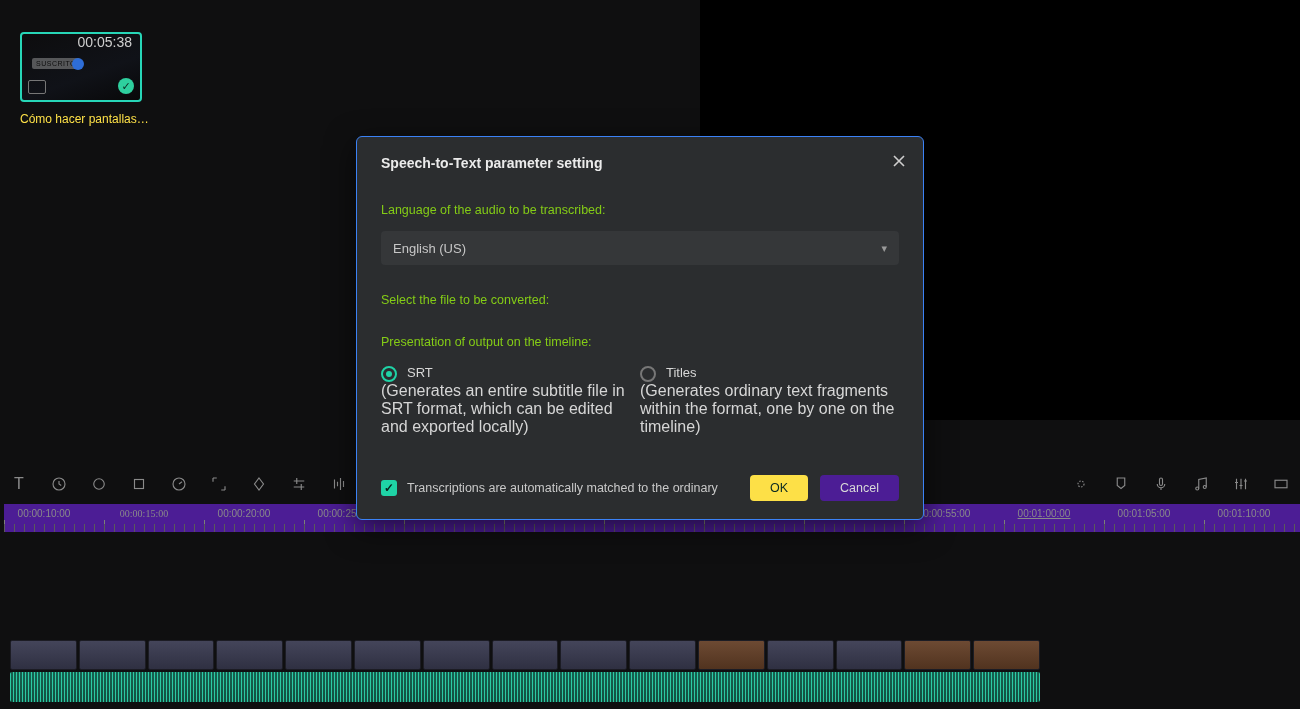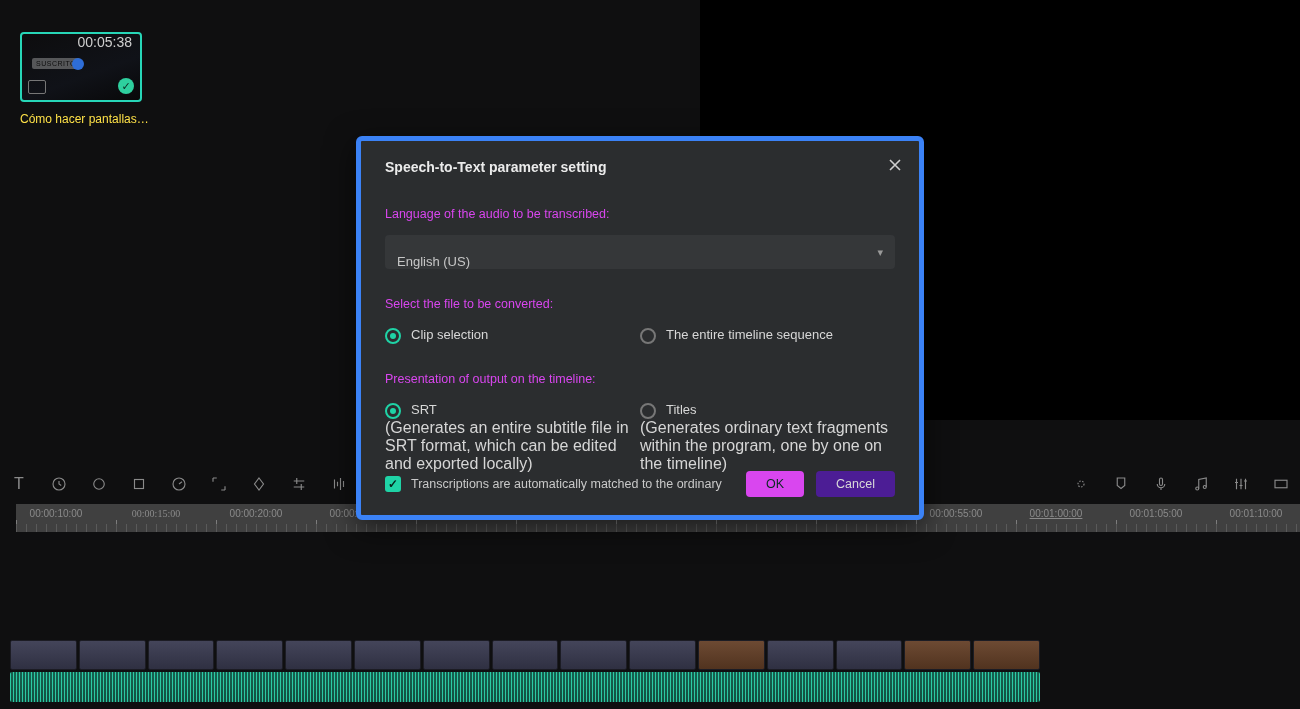--- a/index.html
+++ b/index.html
@@ -19,21 +19,21 @@
   .preview { position:absolute; right:0; top:0; width:600px; height:420px; background:#000; }
 
   
   .toolbar { position:absolute; left:0; right:0; top:470px; height:28px; display:flex; align-items:center; padding:0 10px; gap:22px; }
   .toolbar .left, .toolbar .right { display:flex; gap:22px; align-items:center; }
   .toolbar .right { margin-left:auto; }
   .toolbar svg, .toolbar .ico { width:18px; height:18px; fill:none; stroke:#8a8a8a; stroke-width:1.5; }
   .toolbar .ico { display:inline-flex; align-items:center; justify-content:center; color:#8a8a8a; font-size:16px;}
 
   
-  .ruler { position:absolute; left:16px; right:0; top:504px; height:28px; background:#404040; }
+  .ruler { position:absolute; left:4px; right:0; top:504px; height:28px; background:#4c1d95; }
   .ruler .labels { position:absolute; left:0; right:0; top:4px; display:flex; font-size:10px; color:#8a8a8a; }
   .ruler .labels span { position:absolute; transform:translateX(-50%); }
   .ruler .ticks { position:absolute; left:0; right:0; top:20px; height:8px;
     background-image: repeating-linear-gradient(to right, #5a5a5a 0 1px, transparent 1px 10px);
   }
   .ruler .ticks-major { position:absolute; left:0; right:0; top:16px; height:12px;
     background-image: repeating-linear-gradient(to right, #7d7d7d 0 1px, transparent 1px 100px);
   }
 
   
@@ -41,40 +41,40 @@
   .clips .clip { flex:1; background:linear-gradient(180deg,#44455a 0%, #2f3042 100%); border:1px solid #1c1c24; border-radius:2px;}
   .clips .clip.alt { background:linear-gradient(180deg,#6d4a33 0%, #51331f 100%);}
   .wave { position:absolute; left:10px; right:260px; top:672px; height:30px; border-radius:2px;
     background:
       repeating-linear-gradient(to right, rgba(45,210,170,0.95) 0 1px, rgba(45,210,170,0.25) 1px 3px),
       linear-gradient(180deg,#0f3a30 0%, #0a231d 100%);
   }
 
   
   .overlay { position:absolute; inset:0; }
-  .dialog { position:absolute; left:356px; top:136px; width:568px; height:384px; background:#2b2d2f; border:5px solid #3b82f6; border-radius:6px; box-shadow:0 8px 30px rgba(0,0,0,.6); padding:18px 24px; }
+  .dialog { position:absolute; left:356px; top:136px; width:568px; height:384px; background:#2b2d2f; border:1px solid #3b82f6; border-radius:6px; box-shadow:0 8px 30px rgba(0,0,0,.6); padding:18px 24px; }
   .dialog h2 { font-size:14px; font-weight:600; color:#ebebeb; }
   .dialog .close { position:absolute; right:14px; top:14px; width:20px;height:20px; color:#cfcfcf; cursor:pointer; display:flex;align-items:center;justify-content:center;}
-  .dialog .section-label { font-size:12.5px; color:#d946ef; margin-top:28px; }
+  .dialog .section-label { font-size:12.5px; color:#84cc16; margin-top:28px; }
   .dialog .section-label.first { margin-top:32px; }
-  .select { margin-top:14px; height:34px; background:#353739; border-radius:4px; display:flex; align-items:flex-end; padding:0 12px; color:#c7c7c7; font-size:13px; position:relative; cursor:pointer;}
+  .select { margin-top:14px; height:34px; background:#353739; border-radius:4px; display:flex; align-items:center; padding:0 12px; color:#c7c7c7; font-size:13px; position:relative; cursor:pointer;}
   .select .chev { position:absolute; right:12px; top:50%; transform:translateY(-50%); color:#9a9a9a; font-size:11px;}
   .radio-row { display:flex; margin-top:16px; }
   .radio-col { flex:1; }
   .radio { display:flex; align-items:flex-start; gap:10px; cursor:pointer; }
   .radio .dot { width:16px;height:16px;border-radius:50%; border:2px solid #777; flex:0 0 auto; margin-top:1px; position:relative;}
   .radio.sel .dot { border-color:#1fd3a6; }
   .radio.sel .dot::after { content:""; position:absolute; inset:3px; border-radius:50%; background:#1fd3a6;}
   .radio .lbl { font-size:13px; color:#d7d7d7; }
   .footer { position:absolute; left:24px; right:24px; bottom:18px; display:flex; align-items:center; }
   .chk { display:flex; align-items:center; gap:10px; font-size:12.5px; color:#c9c9c9;}
   .chk .box { width:16px;height:16px;border-radius:3px;background:#1fd3a6; display:flex;align-items:center;justify-content:center;color:#07221b;font-size:12px;font-weight:bold;}
   .btns { margin-left:auto; display:flex; gap:12px; }
   .btn { height:26px; padding:0 20px; border-radius:4px; font-size:12.5px; display:flex; align-items:center; cursor:pointer; border:none;}
-  .btn.ok { background:#d946ef; color:#0a2a22; font-weight:500;padding-left:20px;}
+  .btn.ok { background:#fde047; color:#0a2a22; font-weight:500;padding-left:20px;}
   .btn.cancel { background:#4c1d95; color:#d8d8d8; }
 </style>
 </head>
 <body>
 
 <div class="preview"></div>
 
 <div class="media-panel">
   <div class="thumb">
     <span class="duration">00:05:38</span>
@@ -212,50 +212,36 @@
         </svg>
     </div>
 
     <div class="section-label first">Language of the audio to be transcribed:</div>
     <div class="select">
       <span>English (US)</span>
       <span class="chev">▾</span>
     </div>
 
     <div class="section-label">Select the file to be converted:</div>
-    <div class="radio-row">
-      <div class="radio-col">
-        <div class="radio sel">
-          <span class="dot"></span>
-          <span class="lbl">Clip selection</span>
-        </div>
-      </div>
-      <div class="radio-col">
-        <div class="radio">
-          <span class="dot"></span>
-          <span class="lbl">The entire timeline sequence</span>
-        </div>
-      </div>
-    </div>
 
     <div class="section-label">Presentation of output on the timeline:</div>
     <div class="radio-row">
       <div class="radio-col">
         <div class="radio sel">
           <span class="dot"></span>
           <span class="lbl">SRT</span>
         </div>
         <div class="desc">(Generates an entire subtitle file in SRT format, which can be edited and exported locally)</div>
       </div>
       <div class="radio-col">
         <div class="radio">
           <span class="dot"></span>
           <span class="lbl">Titles</span>
         </div>
-        <div class="desc">(Generates ordinary text fragments within the program, one by one on the timeline)</div>
+        <div class="desc">(Generates ordinary text fragments within the format, one by one on the timeline)</div>
       </div>
     </div>
 
     <div class="footer">
       <div class="chk">
         <span class="box">✓</span>
         <span>Transcriptions are automatically matched to the ordinary</span>
       </div>
       <div class="btns">
         <button class="btn ok">OK</button>

